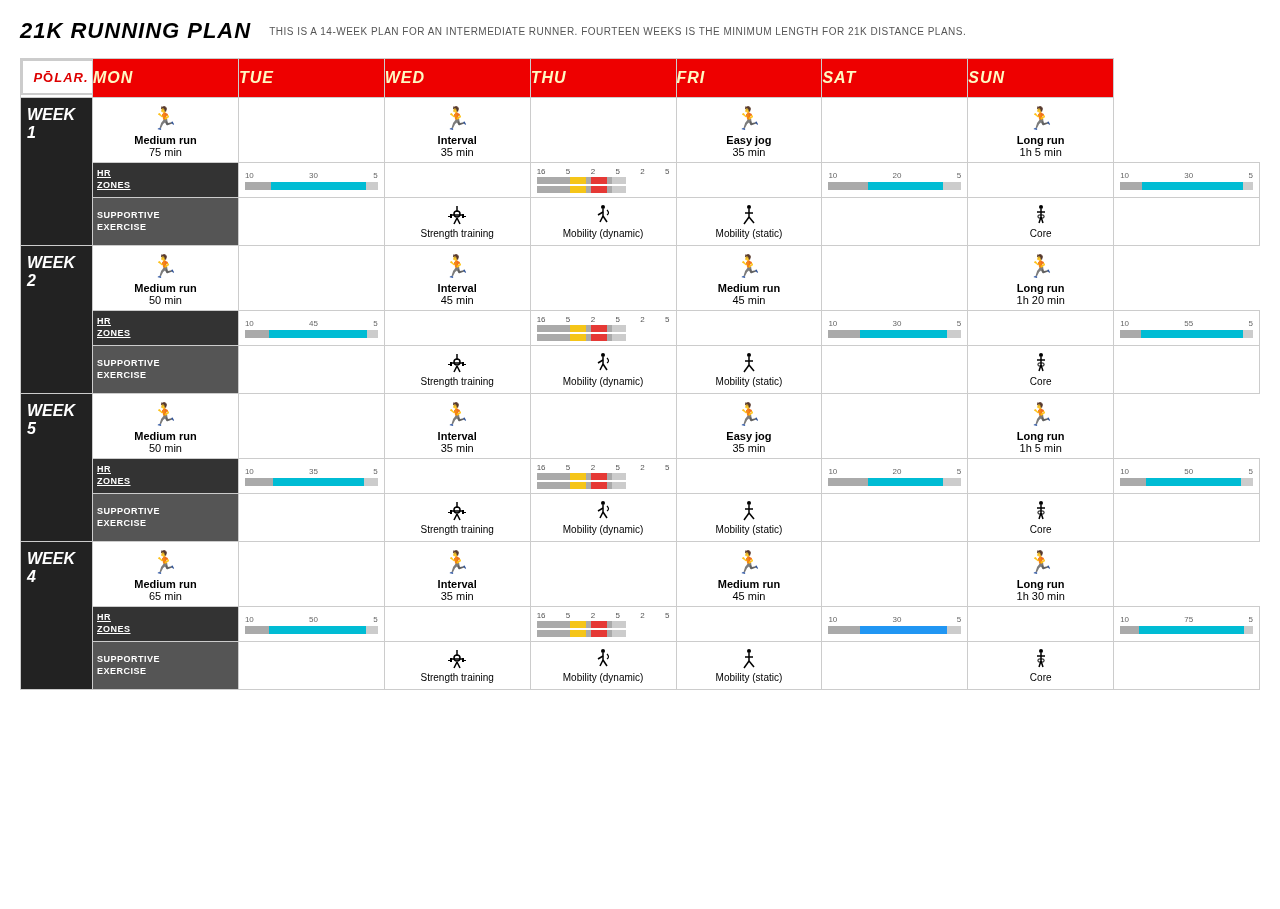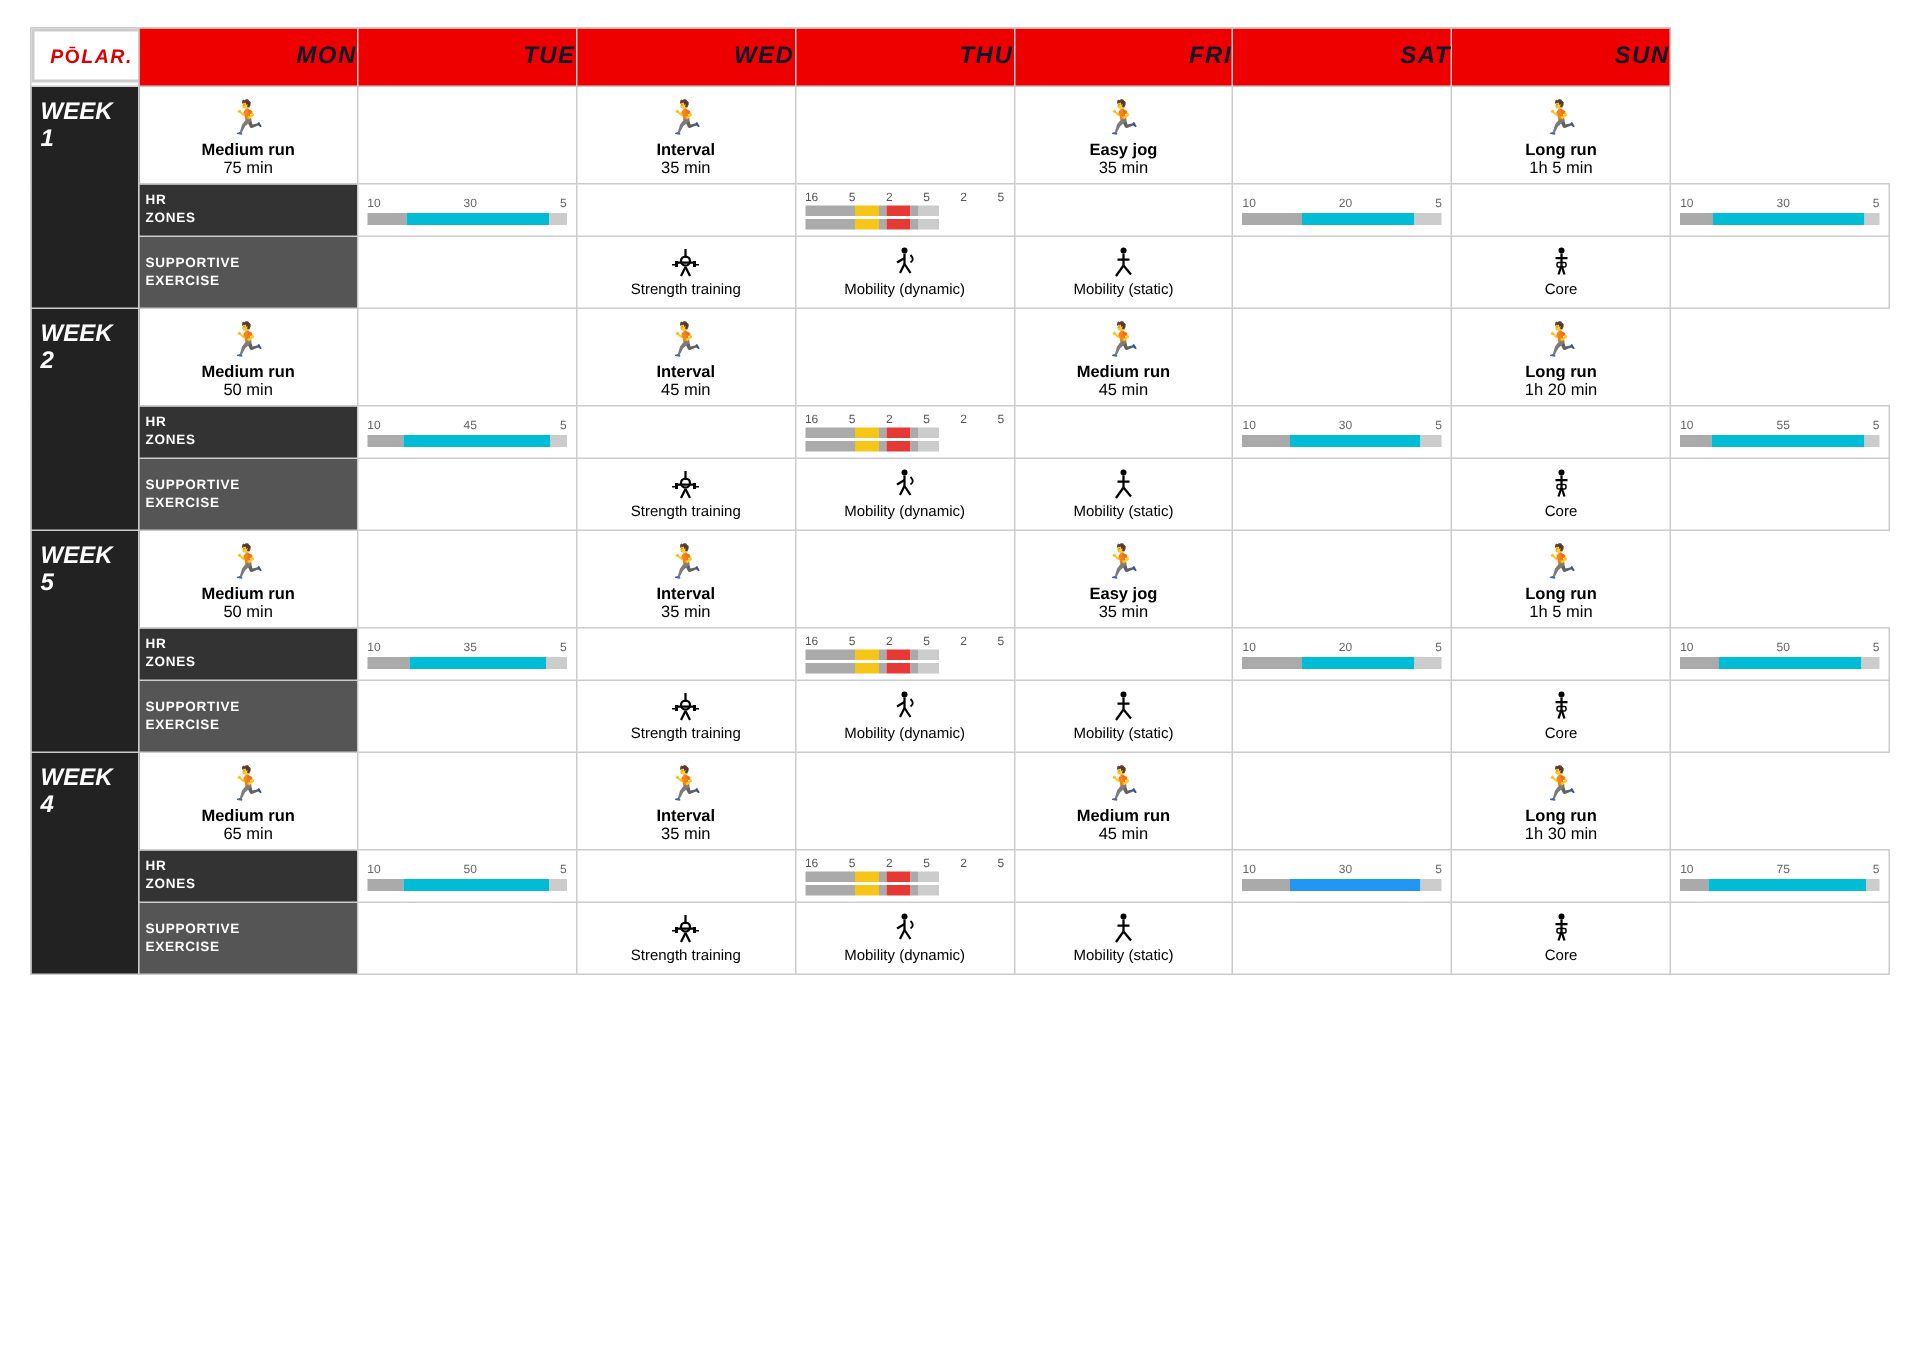--- a/index.html
+++ b/index.html
@@ -15,44 +15,48 @@
     .polar-logo span { font-style: italic; font-weight: 900; }
 
     table { width: 100%; border-collapse: collapse; table-layout: fixed; }
     th, td { border: 1px solid #ccc; vertical-align: top; }
 
     .col-week { width: 72px; }
     .col-day { width: calc((100% - 72px) / 7); }
 
     
     .header-polar { background: #fff; border: 1px solid #ccc; }
-    .day-header { background: #e00; color: #0f172a; font-weight: 900; text-align: right; font-size: 16px; font-style: italic; padding: 10px 0; letter-spacing: 1px; text-transform: uppercase; }
+    .day-header { background: #e00; color: #fef9c3; font-weight: 900; text-align: left; font-size: 16px; font-style: italic; padding: 10px 0; letter-spacing: 1px; text-transform: uppercase; }
 
     
     .week-label { background: #222; color: #fff; font-weight: 900; font-style: italic; font-size: 16px; padding: 8px 6px; text-align: left; vertical-align: middle; }
 
     
     .activity-cell { text-align: center; padding: 8px 4px 4px 4px; min-height: 80px; }
 
     
-    .hr-row-label { background: #333; color: #fff; font-size: 9px; font-weight: bold; text-transform: uppercase; letter-spacing: 0.5px; padding: 4px 4px; vertical-align: middle; line-height: 1.3; }
+    .hr-row-label { background: #333; color: #fff; font-size: 9px; font-weight: bold; text-transform: uppercase; letter-spacing: 0.5px; padding: 4px 4px; vertical-align: middle; line-height: 1.3; text-decoration: underline; }
 
     
     .support-label { background: #555; color: #fff; font-size: 9px; font-weight: bold; text-transform: uppercase; letter-spacing: 0.5px; padding: 4px 4px; vertical-align: middle; line-height: 1.3; }
     .support-cell { text-align: center; padding: 6px 4px; vertical-align: middle; }
     .support-icon { font-size: 20px; display: block; margin-bottom: 2px; }
     .support-name { font-size: 10px; display: block; }
 
     .empty-cell { background: #fff; }
   </style>
 </head>
 <body>
 
 <div class="page">
 
+  <div class="header">
+    <span class="plan-title">21K RUNNING PLAN</span>
+    <span class="plan-subtitle">THIS IS A 14-WEEK PLAN FOR AN INTERMEDIATE RUNNER. FOURTEEN WEEKS IS THE MINIMUM LENGTH FOR 21K DISTANCE PLANS.</span>
+  </div>
 
   <table>
 
     <thead>
       <tr>
         <th class="header-polar col-week">
           <div class="polar-logo">
             <span>P<span style="font-style:normal">Ō</span>LAR.</span>
           </div>
         </th>

